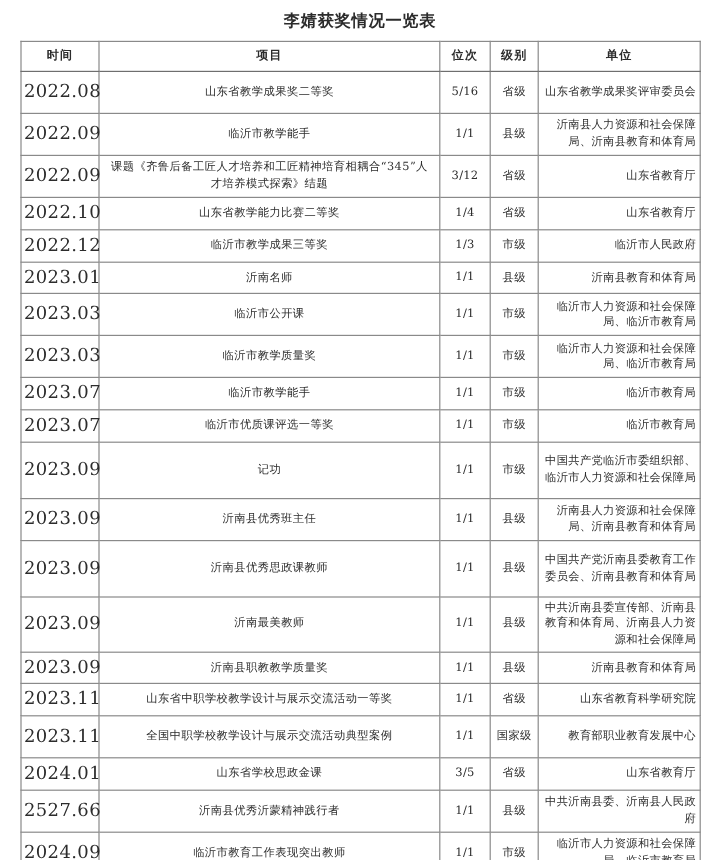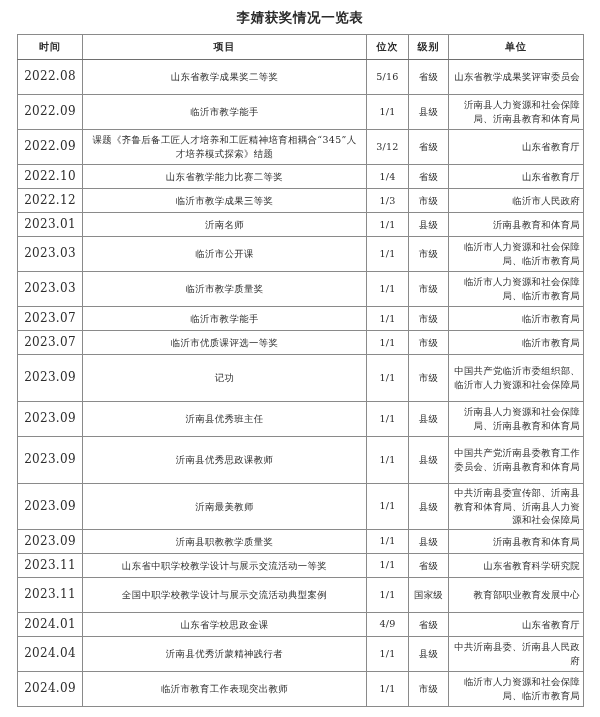--- a/index.html
+++ b/index.html
@@ -59,21 +59,21 @@
     font-family: "DejaVu Serif", "Liberation Serif", serif;
   }
   table.award-table thead th {
     font-weight: bold;
     font-size: 10px;
     height: 20px;
     letter-spacing: 1px;
     border-bottom: 1.4px solid #6e6e6e;
   }
   table.award-table td.cell-time {
-    font-size: 12px;
+    font-size: 15px;
     letter-spacing: 0.3px;
     white-space: nowrap;
     font-family: "DejaVu Serif", "Liberation Serif", serif;
   }
   table.award-table td.cell-item {
     padding-left: 5px;
     padding-right: 5px;
     letter-spacing: 0.4px;
   }
   table.award-table td.cell-rank {
@@ -236,26 +236,26 @@
           <tr class="row row-h2">
             <td class="cell-time">2023.11</td>
             <td class="cell-item">全国中职学校教学设计与展示交流活动典型案例</td>
             <td class="cell-rank">1/1</td>
             <td class="cell-level">国家级</td>
             <td class="cell-unit">教育部职业教育发展中心</td>
           </tr>
           <tr class="row row-h1">
             <td class="cell-time">2024.01</td>
             <td class="cell-item">山东省学校思政金课</td>
-            <td class="cell-rank">4/9</td>
+            <td class="cell-rank">3/5</td>
             <td class="cell-level">省级</td>
             <td class="cell-unit">山东省教育厅</td>
           </tr>
           <tr class="row row-h2">
-            <td class="cell-time">2024.04</td>
+            <td class="cell-time">2527.66</td>
             <td class="cell-item">沂南县优秀沂蒙精神践行者</td>
             <td class="cell-rank">1/1</td>
             <td class="cell-level">县级</td>
             <td class="cell-unit">中共沂南县委、沂南县人民政府</td>
           </tr>
           <tr class="row row-h2">
             <td class="cell-time">2024.09</td>
             <td class="cell-item">临沂市教育工作表现突出教师</td>
             <td class="cell-rank">1/1</td>
             <td class="cell-level">市级</td>

